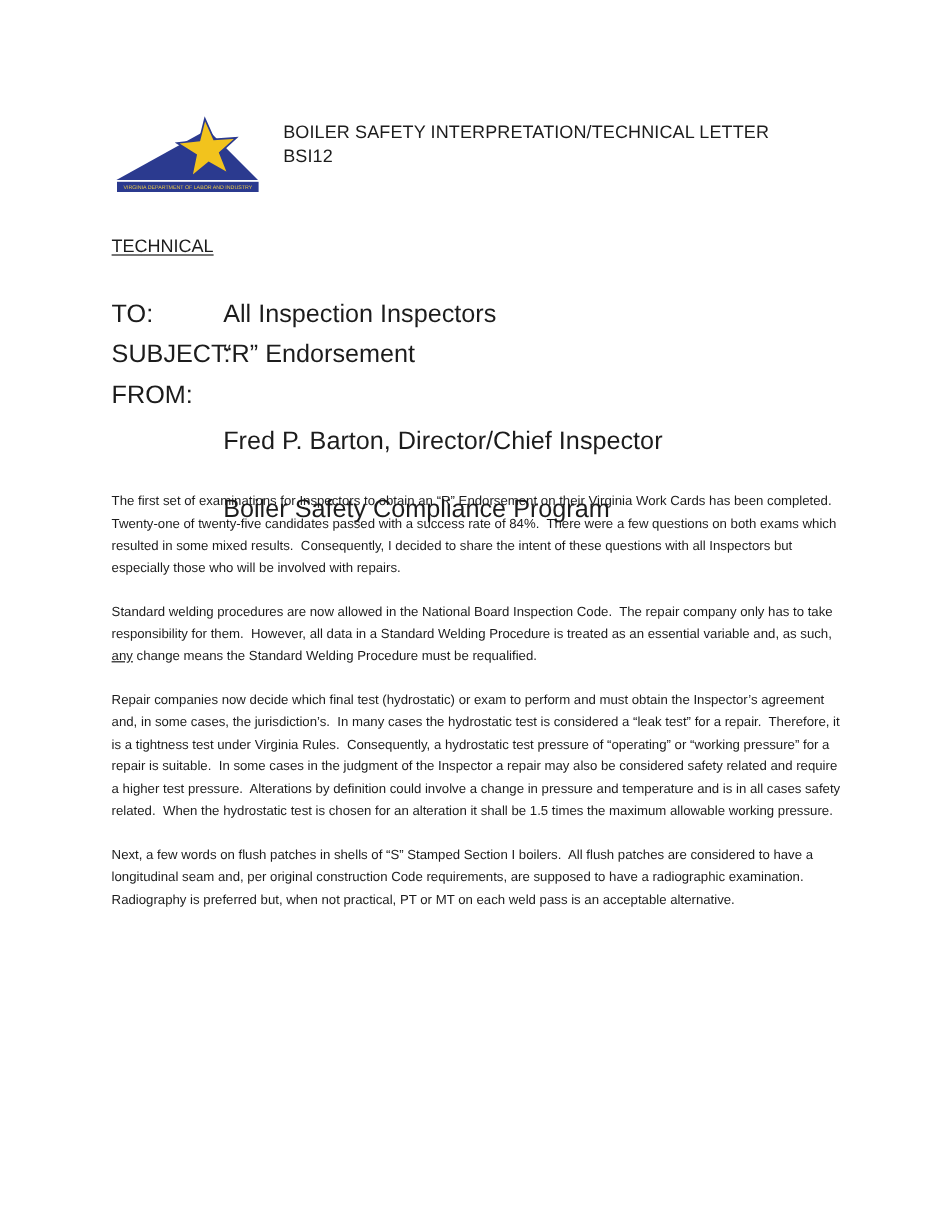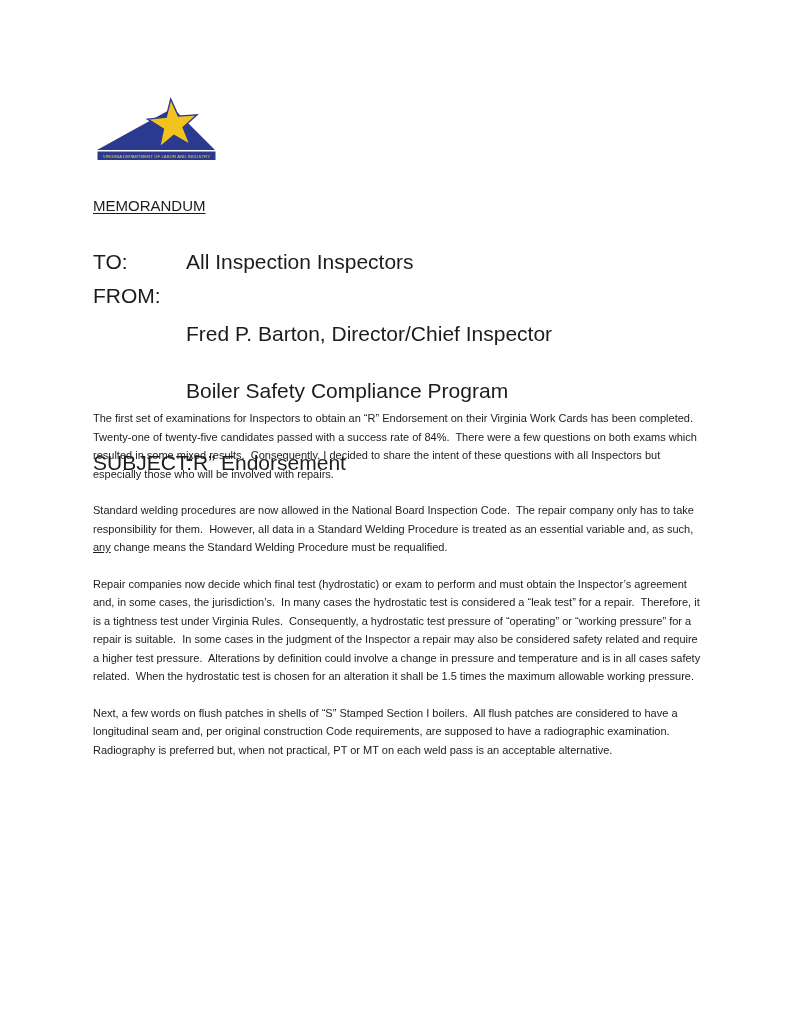--- a/index.html
+++ b/index.html
@@ -68,38 +68,42 @@
     <svg viewBox="0 0 122 68" xmlns="http://www.w3.org/2000/svg">
       <polygon points="1,54 119,54 77,12" fill="#2b3a8f"></polygon>
       <rect x="1.5" y="55.5" width="118" height="8.5" fill="#2b3a8f"></rect>
       <text x="60.5" y="61.8" text-anchor="middle" font-size="4.4" font-family="Liberation Sans, sans-serif" fill="#e8c84a">VIRGINIA DEPARTMENT OF LABOR AND INDUSTRY</text>
       <g transform="translate(77,29) rotate(-5)">
         <path d="M0,-26 L6.11,-8.41 L24.73,-8.03 L9.89,3.21 L15.28,21.03 L0,10.4 L-15.28,21.03 L-9.89,3.21 L-24.73,-8.03 L-6.11,-8.41 Z" stroke="#2b3a8f" stroke-width="1.4" stroke-linejoin="miter" fill="#f2c31d"></path>
       </g>
     </svg>
   </div>
 
+  <div class="doc-title">
+    <div>BOILER SAFETY INTERPRETATION/TECHNICAL LETTER</div>
+    <div>BSI12</div>
+  </div>
 
-  <div class="memo-heading">MEMORANDUM</div>
+  <div class="memo-heading">TECHNICAL</div>
 
   <div class="fields">
     <div class="field-row">
       <div class="field-label">TO:</div>
       <div class="field-value">All Inspection Inspectors</div>
     </div>
     <div class="field-row">
+      <div class="field-label">SUBJECT:</div>
+      <div class="field-value">“R” Endorsement</div>
+    </div>
+    <div class="field-row">
       <div class="field-label">FROM:</div>
       <div class="field-value">
         <div>Fred P. Barton, Director/Chief Inspector</div>
         <div>Boiler Safety Compliance Program</div>
       </div>
-    </div>
-    <div class="field-row">
-      <div class="field-label">SUBJECT:</div>
-      <div class="field-value">“R” Endorsement</div>
     </div>
   </div>
 
   <div class="body-text">
     <p>The first set of examinations for Inspectors to obtain an “R” Endorsement on their Virginia Work Cards has been completed.  Twenty-one of twenty-five candidates passed with a success rate of 84%.  There were a few questions on both exams which resulted in some mixed results.  Consequently, I decided to share the intent of these questions with all Inspectors but especially those who will be involved with repairs.</p>
     <p><span>Standard welding procedures are now allowed in the National Board Inspection Code.  The repair company only has to take responsibility for them.  However, all data in a Standard Welding Procedure is treated as an essential variable and, as such, </span><span class="underline">any</span><span> change means the Standard Welding Procedure must be requalified.</span></p>
     <p>Repair companies now decide which final test (hydrostatic) or exam to perform and must obtain the Inspector’s agreement and, in some cases, the jurisdiction’s.  In many cases the hydrostatic test is considered a “leak test” for a repair.  Therefore, it is a tightness test under Virginia Rules.  Consequently, a hydrostatic test pressure of “operating” or “working pressure” for a repair is suitable.  In some cases in the judgment of the Inspector a repair may also be considered safety related and require a higher test pressure.  Alterations by definition could involve a change in pressure and temperature and is in all cases safety related.  When the hydrostatic test is chosen for an alteration it shall be 1.5 times the maximum allowable working pressure.</p>
     <p>Next, a few words on flush patches in shells of “S” Stamped Section I boilers.  All flush patches are considered to have a longitudinal seam and, per original construction Code requirements, are supposed to have a radiographic examination.  Radiography is preferred but, when not practical, PT or MT on each weld pass is an acceptable alternative.</p>
   </div>
 

